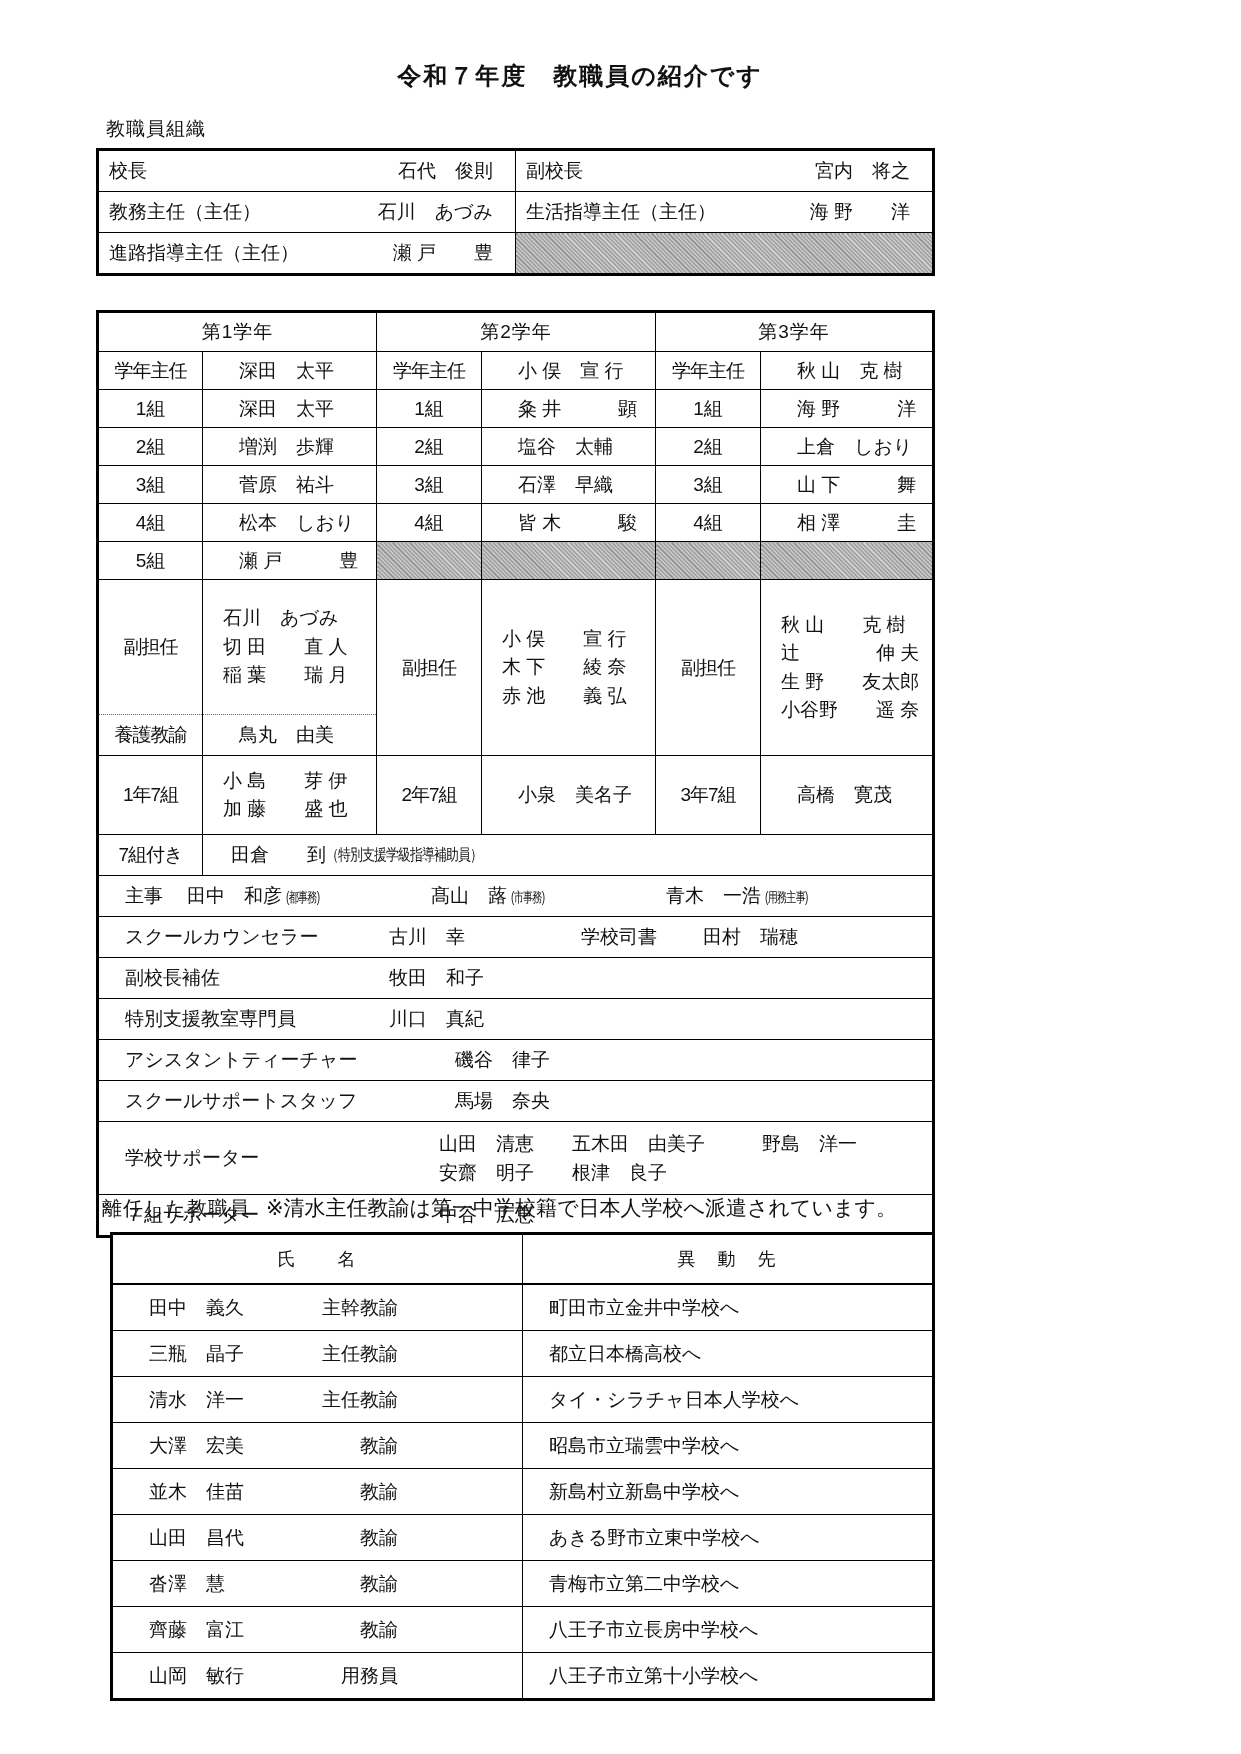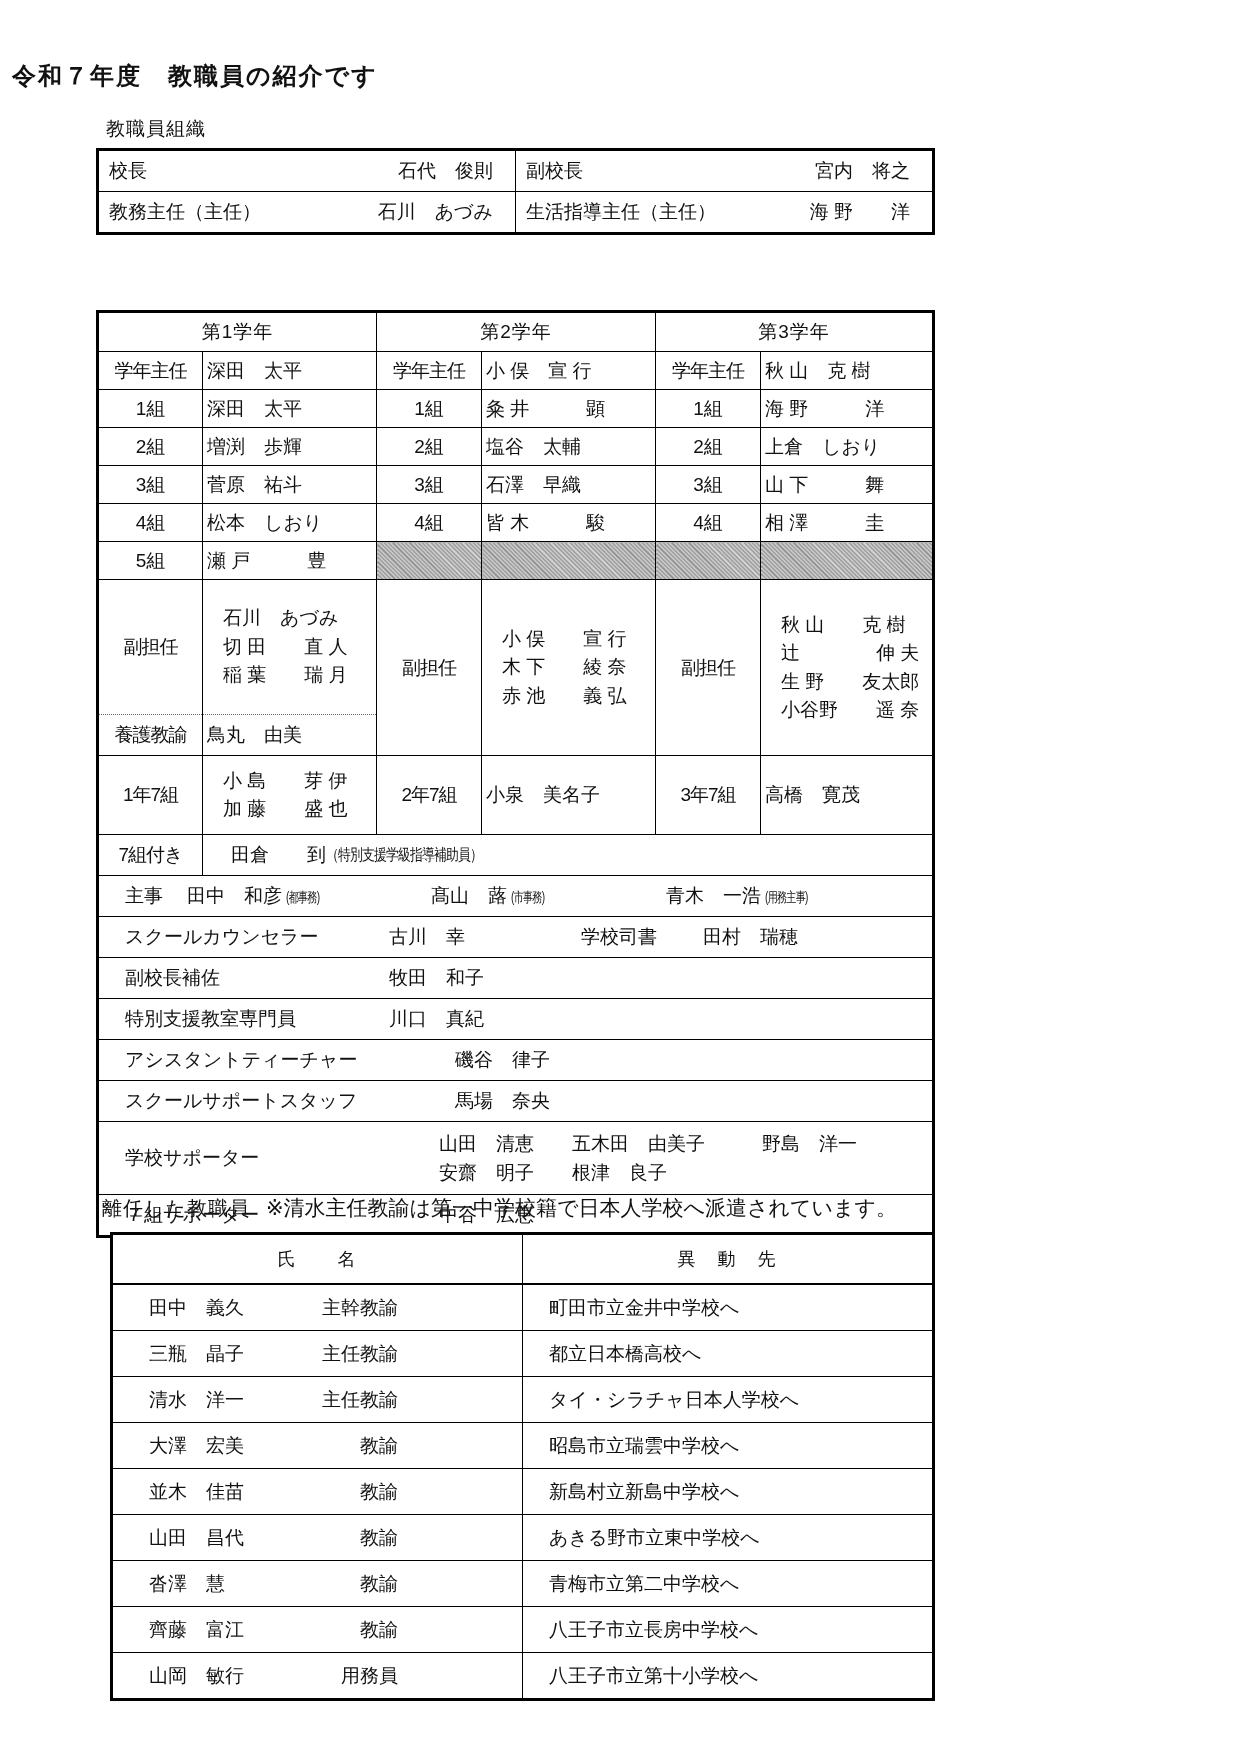--- a/index.html
+++ b/index.html
@@ -1,36 +1,36 @@
 <!DOCTYPE html>
 <html><head>
 <meta charset="utf-8">
 <style>
   html,body{margin:0;padding:0;background:#fff;}
   body{width:1241px;height:1754px;font-family:"Liberation Sans","DejaVu Sans",sans-serif;color:#111;}
   .page{position:relative;width:1241px;height:1754px;background:#fff;overflow:hidden;}
 
-  .title{position:absolute;top:60px;left:0;width:1160px;text-align:left;font-size:24px;font-weight:bold;letter-spacing:2px;margin-left:12px;}
+  .title{position:absolute;top:60px;left:0;width:1160px;text-align:center;font-size:24px;font-weight:bold;letter-spacing:2px;}
   .org-heading{position:absolute;top:116px;left:106px;font-size:19px;letter-spacing:1px;}
 
   table{border-collapse:collapse;table-layout:fixed;background:#fff;}
   td,th{border:1px solid #000;padding:0;vertical-align:middle;font-weight:normal;overflow:hidden;}
 
   
   .t1{position:absolute;left:96px;top:148px;width:836px;border:3px solid #000;}
   .t1 td{height:40px;font-size:19px;}
   .paircell{display:flex;justify-content:space-between;align-items:center;height:100%;padding:0 22px 0 10px;white-space:nowrap;}
 
   
   .t2{position:absolute;left:96px;top:310px;width:836px;border:3px solid #000;}
   .t2 td,.t2 th{font-size:19px;}
   .t2 th.hd{height:38px;text-align:center;letter-spacing:1px;}
   .lab-s{font-size:15px;text-align:center;letter-spacing:-1px;}
   .lab-m{font-size:18px;text-align:center;}
-  .nm{padding-left:4px;text-align:left;white-space:pre;}
+  .nm{padding-left:36px;text-align:left;white-space:pre;}
   .pre{white-space:pre-line;line-height:1.5;padding:8px 0 8px 20px;}
   .r-std>td{height:37px;}
   .r-vice>td{height:118px;}
   .r-nurse>td{height:40px;}
   .r-c7>td{height:62px;}
   .r-w40>td{height:40px;}
   .r-sup>td{height:72px;}
   .dotb{border-bottom:1px dotted #666;}
   .dott{border-top:1px dotted #666;}
   .hatch{background:repeating-linear-gradient(45deg,#8f8f8f 0 1.5px,#d9d9d9 1.5px 3px);}
@@ -90,20 +90,29 @@
               <span>石川　あづみ</span>
             </div>
           </td>
       <td>
             <div class="paircell">
               <span>生活指導主任（主任）</span>
               <span>海 野　　洋</span>
             </div>
           </td>
     </tr>
+    <tr>
+      <td>
+            <div class="paircell">
+              <span>進路指導主任（主任）</span>
+              <span>瀬 戸　　豊</span>
+            </div>
+          </td>
+      <td class="hatch"></td>
+    </tr>
   </tbody>
     </table>
 
   <table class="t2">
     <colgroup>
       <col style="width:105px">
         <col style="width:174px">
       <col style="width:105px">
         <col style="width:174px">
       <col style="width:105px">

